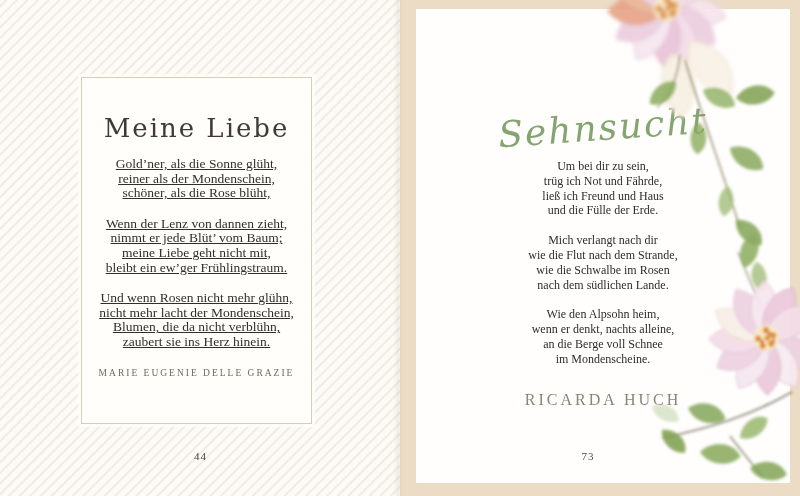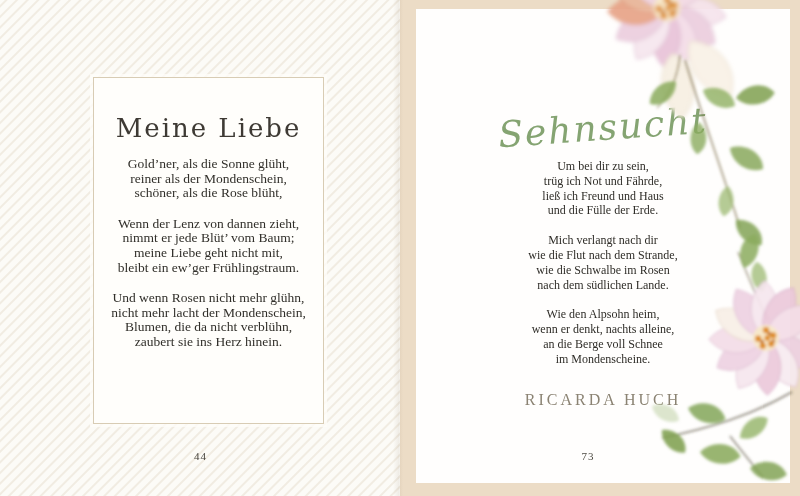--- a/index.html
+++ b/index.html
@@ -21,33 +21,33 @@
       #fcfbf7 6px, #fcfbf7 7.5px);
   }
   .poem-frame {
     position: absolute; left: 81px; top: 77px;
     width: 231px; height: 347px;
     background: #fffefb;
     border: 1.5px solid #d8ccb4;
     box-shadow: 0 0 0 3px rgba(255,254,250,.75);
     box-sizing: border-box;
     text-align: center;
-    margin-left: 12px;
   }
   .lp-title {
     margin: 34px 0 13px;
     font-family: "DejaVu Serif", serif;
     font-size: 26px; line-height: 32px;
     font-weight: 400; letter-spacing: 2px;
     color: #3e3a34;
   }
   .stanza { margin: 0 0 16px; }
   .left-page .line {
     font-size: 13.5px; line-height: 14.6px;
     color: #312f2a;
+    text-decoration: underline;
   }
   .lp-author {
     margin-top: 18px;
     font-size: 9.5px; letter-spacing: 2px;
     color: #6e6a60;
   }
   .lp-pagenum {
     position: absolute; left: 1px; right: 0; top: 450px;
     text-align: center;
     font-size: 11px; letter-spacing: 1px; color: #45423c;
@@ -125,20 +125,21 @@
         <div class="line">bleibt ein ew’ger Frühlingstraum.</div>
       </div>
 
       <div class="stanza">
         <div class="line">Und wenn Rosen nicht mehr glühn,</div>
         <div class="line">nicht mehr lacht der Mondenschein,</div>
         <div class="line">Blumen, die da nicht verblühn,</div>
         <div class="line">zaubert sie ins Herz hinein.</div>
       </div>
 
+      <div class="lp-author">MARIE EUGENIE DELLE GRAZIE</div>
     </div>
     <div class="lp-pagenum">44</div>
   </div>
 
   <div class="right-page">
     <div class="rp-inner">
       <div class="rp-title">Sehnsucht</div>
 
       <div class="stanza">
         <div class="line">Um bei dir zu sein,</div>

